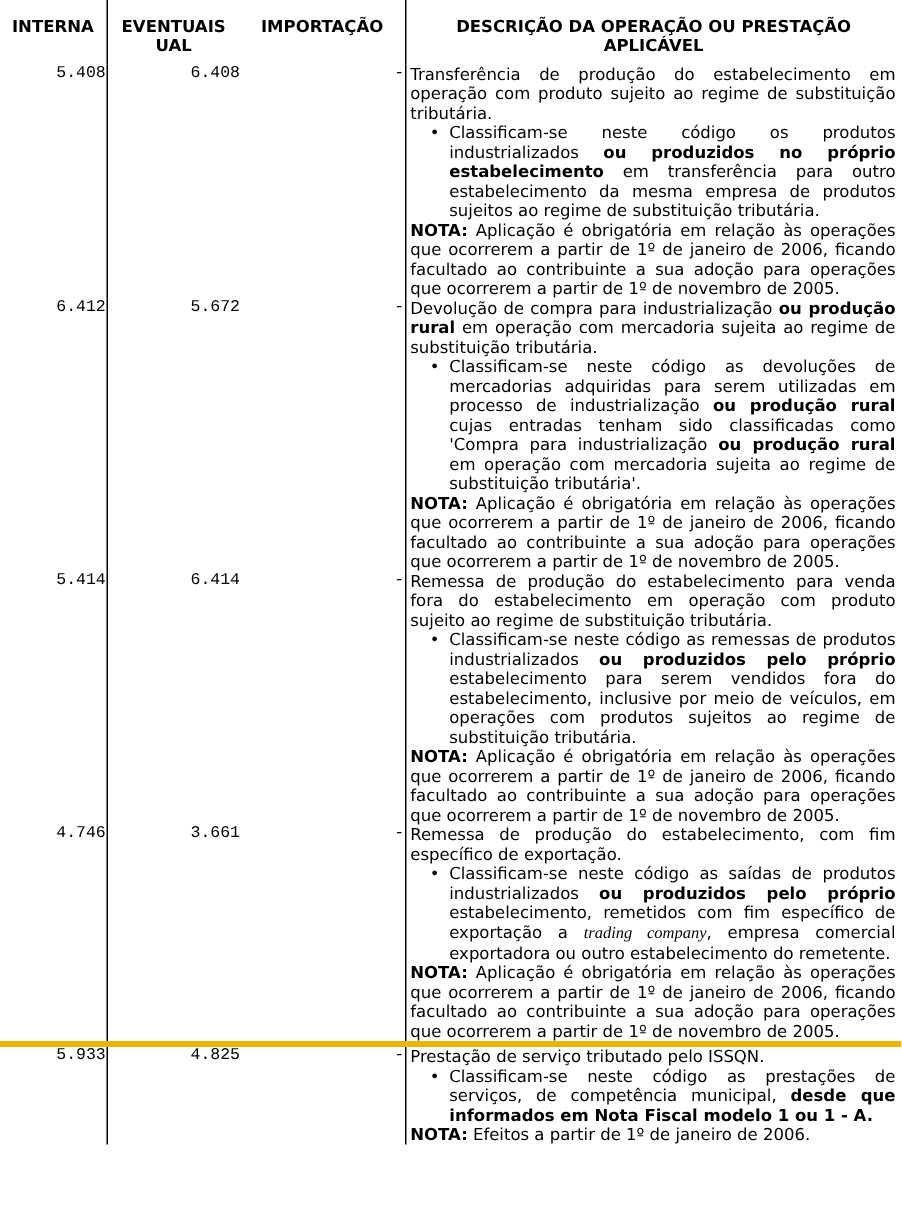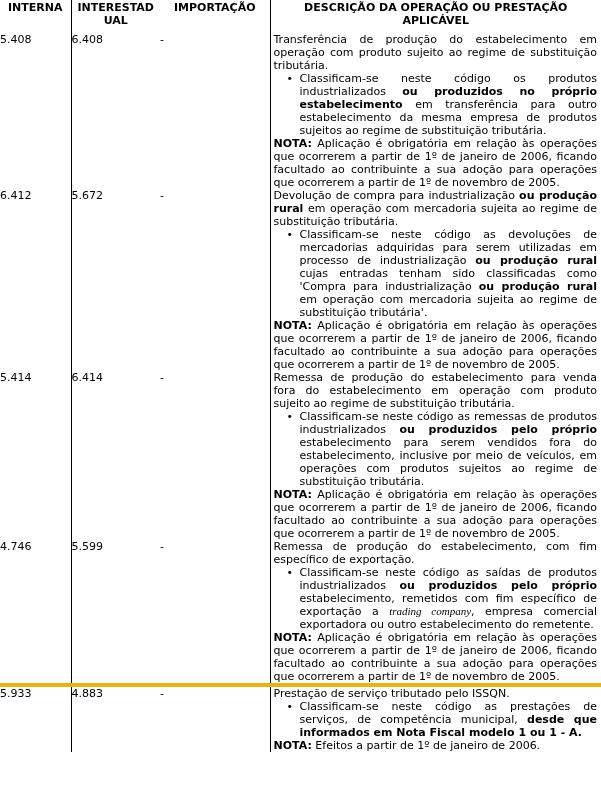--- a/index.html
+++ b/index.html
@@ -28,26 +28,27 @@
 
   th, td {
     vertical-align: top;
     padding: 0;
     font-weight: normal;
   }
   .b-right { border-right: 1.5px solid #000000; }
 
   thead th {
     font-weight: bold;
-    padding-top: 1px;
+    padding-top: 11px;
     padding-bottom: 6px;
   }
   td.code {
-    text-align: left;
+    text-align: right;
     padding-top: 0;
+    font-family: Liberation Mono, monospace;
   }
   td.desc {
     padding: 0 4px 0 3px;
     margin-left: 42px;
   }
   .para {
     text-align: justify;
   }
   .p-bullet {
     position: relative;
@@ -73,21 +74,21 @@
     <col class="c-interestadual">
     <col class="c-importacao">
     <col class="c-descricao">
   </colgroup>
   <thead>
     <tr>
       <th class="b-right">
         <div>INTERNA</div>
       </th>
       <th>
-        <div>INTERESTAD</div>
+        <div>EVENTUAIS</div>
         <div>UAL</div>
       </th>
       <th class="b-right">
         <div>IMPORTAÇÃO</div>
       </th>
       <th>
         <div>DESCRIÇÃO DA OPERAÇÃO OU PRESTAÇÃO</div>
         <div>APLICÁVEL</div>
       </th>
     </tr>
@@ -118,31 +119,31 @@
     <td class="code">6.414</td>
     <td class="code b-right">-</td>
     <td class="desc">
           <div class="para"><span>Remessa de produção do estabelecimento para venda fora do estabelecimento em operação com produto sujeito ao regime de substituição tributária.</span></div>
           <div class="para p-bullet"><span class="bullet-marker">•</span><span>Classificam-se neste código as remessas de produtos industrializados </span><b>ou produzidos pelo próprio</b><span> estabelecimento para serem vendidos fora do estabelecimento, inclusive por meio de veículos, em operações com produtos sujeitos ao regime de substituição tributária.</span></div>
           <div class="para"><b>NOTA:</b><span> Aplicação é obrigatória em relação às operações que ocorrerem a partir de 1º de janeiro de 2006, ficando facultado ao contribuinte a sua adoção para operações que ocorrerem a partir de 1º de novembro de 2005.</span></div>
         </td>
   </tr>
       <tr>
     <td class="code b-right">4.746</td>
-    <td class="code">5.599</td>
+    <td class="code">3.661</td>
     <td class="code b-right">-</td>
     <td class="desc">
           <div class="para"><span>Remessa de produção do estabelecimento, com fim específico de exportação.</span></div>
           <div class="para p-bullet"><span class="bullet-marker">•</span><span>Classificam-se neste código as saídas de produtos industrializados </span><b>ou produzidos pelo próprio</b><span> estabelecimento, remetidos com fim específico de exportação a </span><i>trading company</i><span>, empresa comercial exportadora ou outro estabelecimento do remetente.</span></div>
           <div class="para"><b>NOTA:</b><span> Aplicação é obrigatória em relação às operações que ocorrerem a partir de 1º de janeiro de 2006, ficando facultado ao contribuinte a sua adoção para operações que ocorrerem a partir de 1º de novembro de 2005.</span></div>
         </td>
   </tr>
       <tr class="separator-above">
     <td class="code b-right">5.933</td>
-    <td class="code">4.883</td>
+    <td class="code">4.825</td>
     <td class="code b-right">-</td>
     <td class="desc">
           <div class="para"><span>Prestação de serviço tributado pelo ISSQN.</span></div>
           <div class="para p-bullet"><span class="bullet-marker">•</span><span>Classificam-se neste código as prestações de serviços, de competência municipal, </span><b>desde que informados em Nota Fiscal modelo 1 ou 1 - A.</b></div>
           <div class="para"><b>NOTA:</b><span> Efeitos a partir de 1º de janeiro de 2006.</span></div>
         </td>
   </tr>
     </tbody>
 </table>
 

